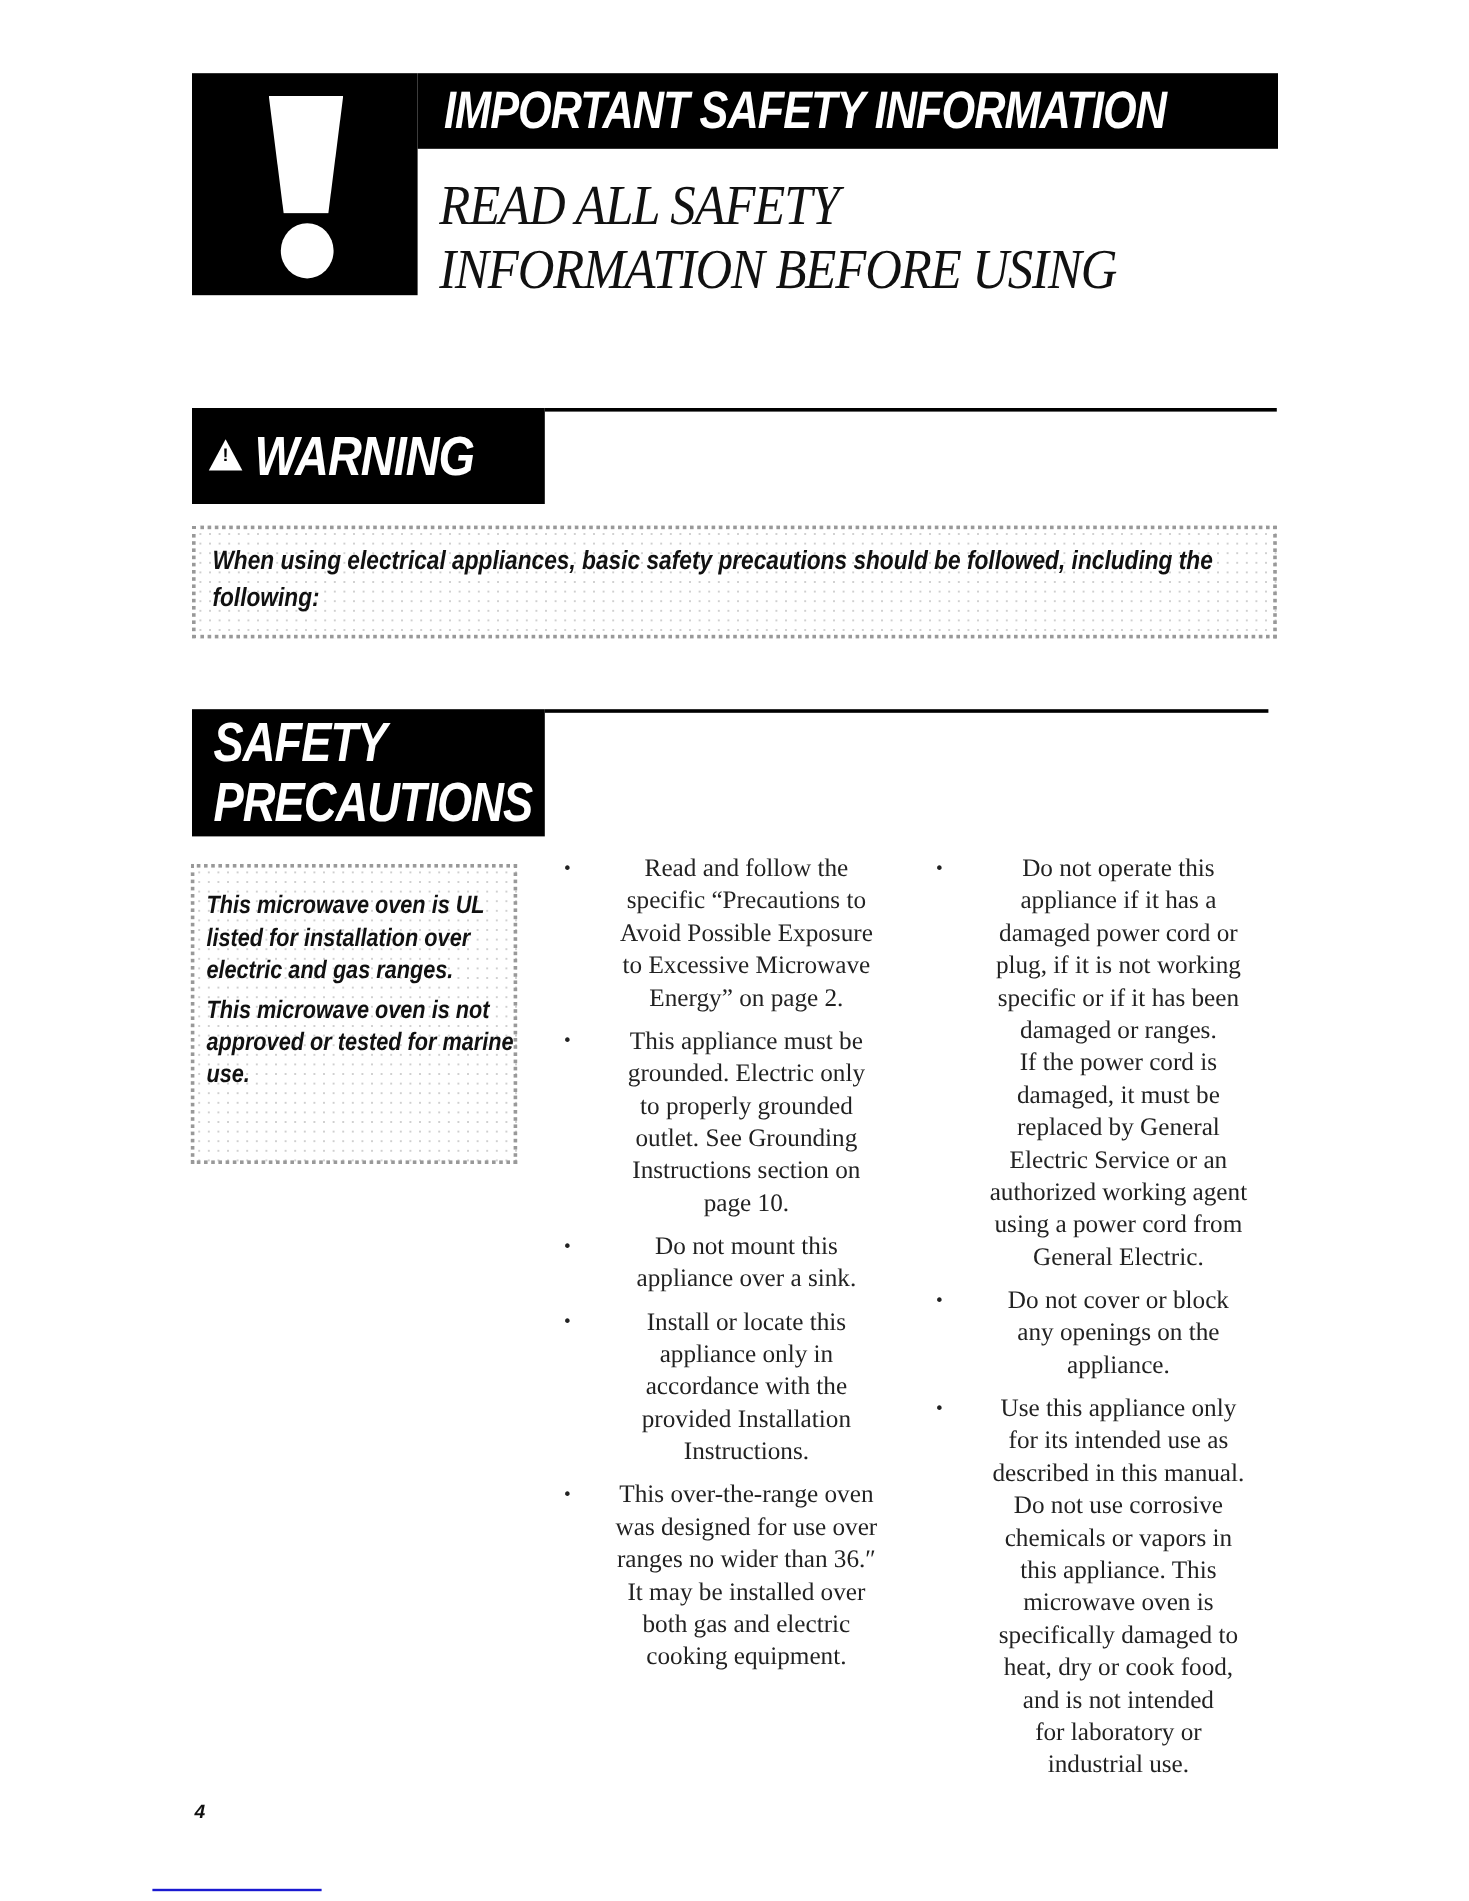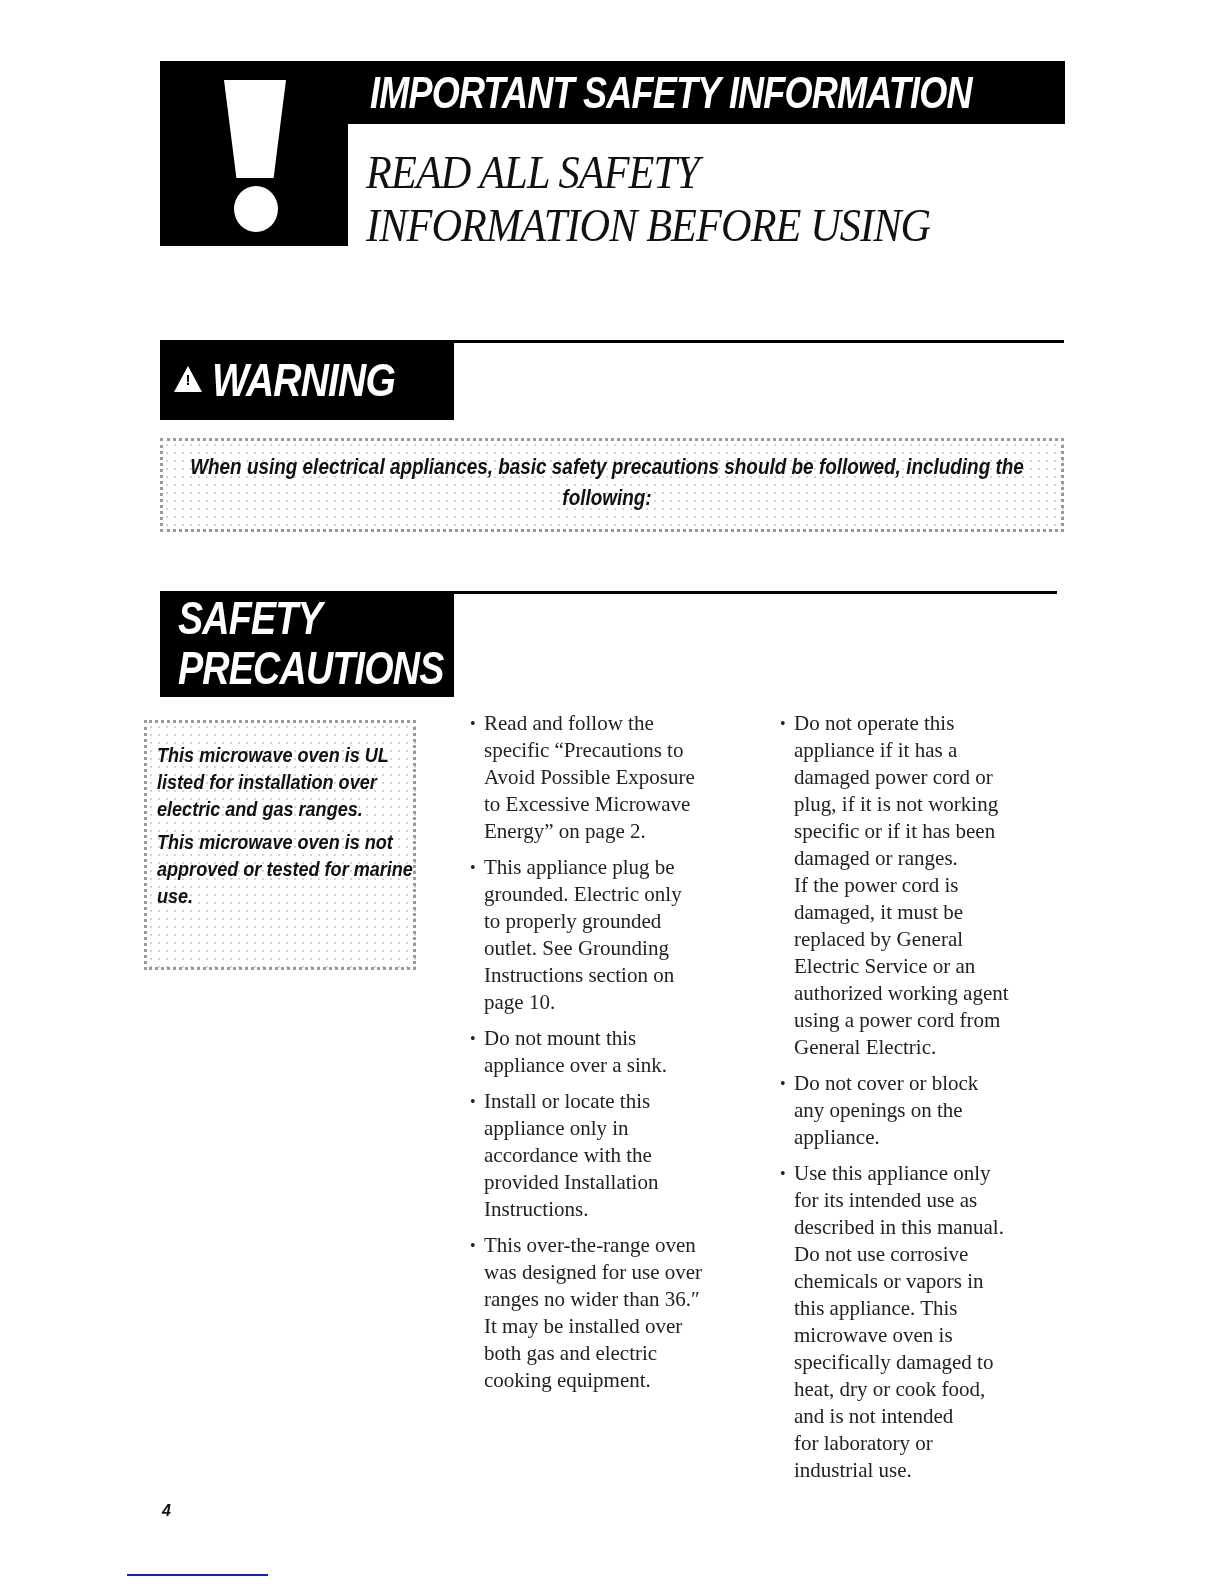--- a/index.html
+++ b/index.html
@@ -13,36 +13,36 @@
   .hdr-sub { position: absolute; left: 366px; top: 146px; font-family: "Liberation Serif", serif; font-style: italic; font-size: 47px; line-height: 53px; color: #111; transform: scaleX(0.9); transform-origin: left top; white-space: nowrap; letter-spacing: -1px; }
 
   .rule { position: absolute; height: 3px; background: #000; }
   .tag-block { position: absolute; background: #000; color: #fff; font-family: "Liberation Sans", sans-serif; font-weight: bold; font-style: italic; }
   .warn-block { left: 160px; top: 340px; width: 294px; height: 80px; }
   .warn-icon { position: absolute; left: 14px; top: 26px; width: 0; height: 0; border-left: 14px solid transparent; border-right: 14px solid transparent; border-bottom: 26px solid #fff; }
   .warn-icon-bang { position: absolute; left: 23px; top: 30px; width: 10px; color: #000; font-size: 15px; font-weight: bold; font-style: normal; text-align: center; line-height: 20px; }
   .warn-text { position: absolute; left: 52px; top: 8px; font-size: 46px; line-height: 64px; letter-spacing: -1px; transform: scaleX(0.85); transform-origin: left center; white-space: nowrap; }
 
   .dotted-box { position: absolute; border: 3px dotted #999; background-image: radial-gradient(#cfcfcf 0.7px, transparent 0.8px); background-size: 8px 8px; }
-  .intro-box { left: 160px; top: 438px; width: 898px; height: 88px; text-align: center; }
+  .intro-box { left: 160px; top: 438px; width: 898px; height: 88px; }
   .intro-text { position: absolute; left: 14px; top: 10px; width: 1000px; font-family: "Liberation Sans", sans-serif; font-weight: bold; font-style: italic; font-size: 22px; line-height: 31px; color: #111; transform: scaleX(0.86); transform-origin: left top; }
 
   .sp-block { left: 160px; top: 591px; width: 294px; height: 106px; font-style: italic; }
   .sp-text { position: absolute; left: 18px; top: 2px; font-size: 46px; line-height: 50px; letter-spacing: -1px; transform: scaleX(0.82); transform-origin: left top; white-space: nowrap; }
 
-  .side-box { left: 144px; top: 720px; width: 266px; height: 244px; }
+  .side-box { left: 159px; top: 720px; width: 266px; height: 244px; }
   .side-text { position: absolute; left: 10px; top: 18px; width: 300px; font-family: "Liberation Sans", sans-serif; font-weight: bold; font-style: italic; font-size: 21px; line-height: 27px; color: #111; transform: scaleX(0.86); transform-origin: left top; }
   .side-text p { margin: 0 0 6px 0; }
 
   .col { position: absolute; font-family: "Liberation Serif", serif; font-size: 21px; line-height: 27px; color: #222; }
   .col-1 { left: 470px; top: 710px; width: 290px; }
   .col-2 { left: 780px; top: 710px; width: 290px; }
   .bullet { position: relative; padding-left: 14px; margin-bottom: 9px; }
   .bullet .dot { position: absolute; left: 0; top: 0; font-size: 16px; }
-  .bullet .line { display: block; white-space: nowrap; }
+  .bullet .line { display: block; white-space: nowrap; text-align: center; }
 
   .page-num { position: absolute; left: 162px; top: 1502px; font-family: "Liberation Sans", sans-serif; font-weight: bold; font-style: italic; font-size: 16px; }
   .blue-line { position: absolute; left: 127px; top: 1574px; width: 141px; height: 2px; background: #1a1ad0; }
 </style>
 </head>
 <body>
 
 <div class="hdr-black">
 </div>
 <div class="excl-stem"></div>
@@ -83,21 +83,21 @@
     <div class="bullet">
       <span class="dot">•</span>
       <span class="line">Read and follow the</span>
       <span class="line">specific “Precautions to</span>
       <span class="line">Avoid Possible Exposure</span>
       <span class="line">to Excessive Microwave</span>
       <span class="line">Energy” on page 2.</span>
     </div>
     <div class="bullet">
       <span class="dot">•</span>
-      <span class="line">This appliance plug be</span>
+      <span class="line">This appliance must be</span>
       <span class="line">grounded. Electric only</span>
       <span class="line">to properly grounded</span>
       <span class="line">outlet. See Grounding</span>
       <span class="line">Instructions section on</span>
       <span class="line">page 10.</span>
     </div>
     <div class="bullet">
       <span class="dot">•</span>
       <span class="line">Do not mount this</span>
       <span class="line">appliance over a sink.</span>

